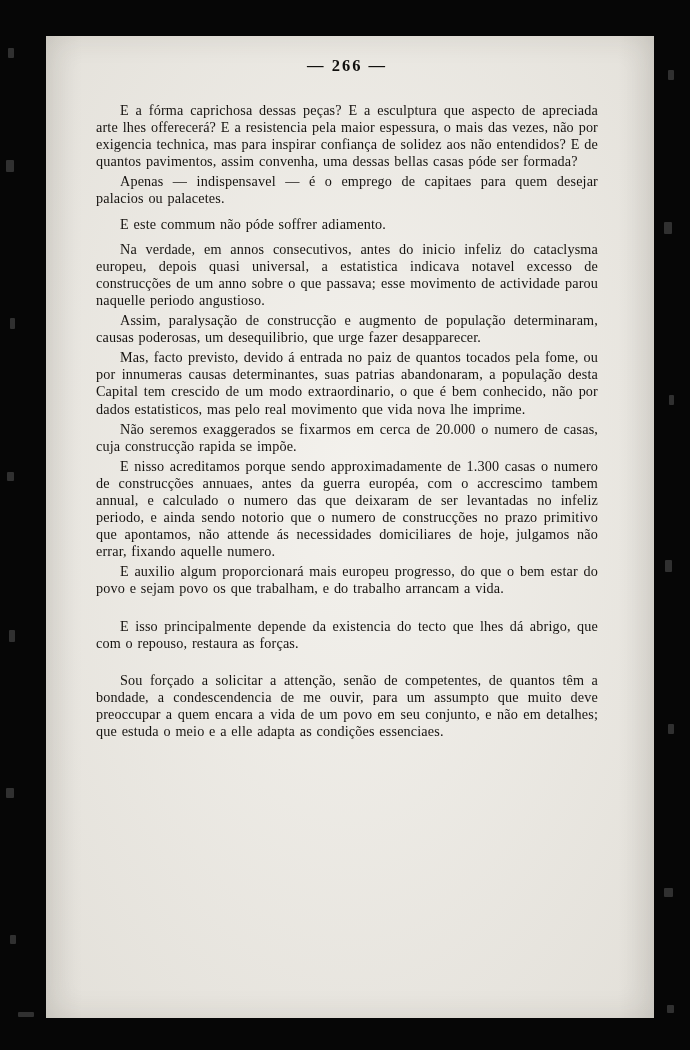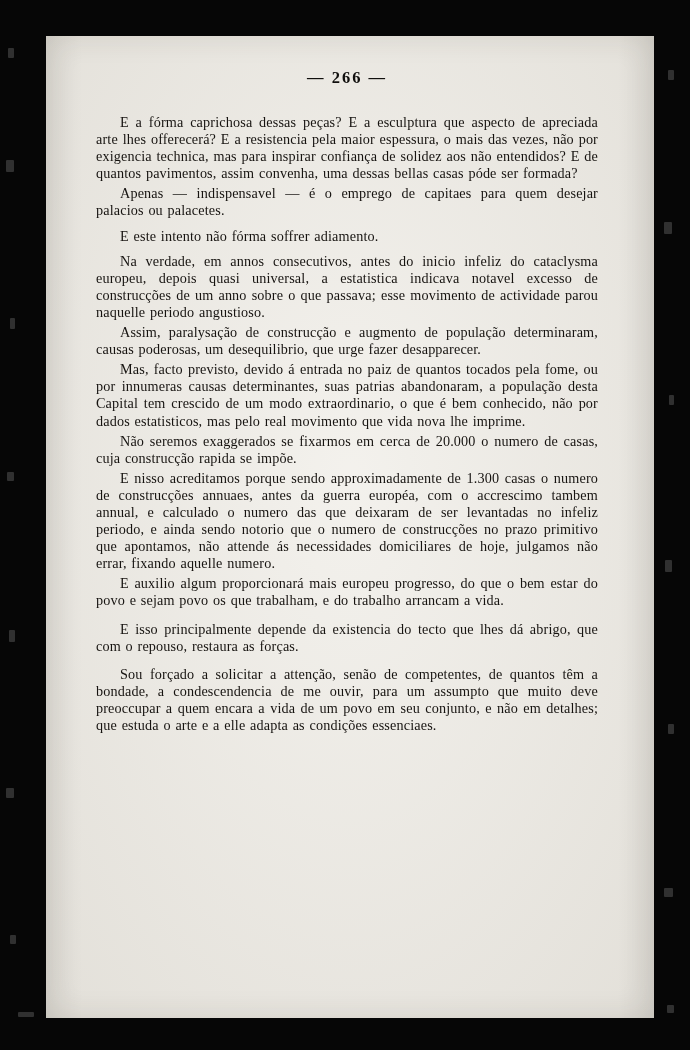--- a/index.html
+++ b/index.html
@@ -29,21 +29,21 @@
     width: 608px;
     height: 982px;
     background: #edeae3;
     background-image:
       radial-gradient(ellipse at 50% 45%, rgba(255,255,255,0.35), rgba(0,0,0,0.04) 95%),
       linear-gradient(90deg, rgba(0,0,0,0.05), rgba(0,0,0,0) 6%, rgba(0,0,0,0) 94%, rgba(0,0,0,0.06));
     box-shadow: inset 0 0 30px rgba(60,50,30,0.12);
     color: #151310;
   }
   .content {
-    padding: 32px 56px 0 50px;
+    padding: 20px 56px 0 50px;
   }
   .page-number {
     text-align: center;
     font-size: 16.5px;
     font-weight: bold;
     letter-spacing: 2px;
     margin: 0 0 26px 0;
     color: #11100e;
   }
   .content p {
@@ -54,21 +54,21 @@
     line-height: 17.1px;
     font-weight: normal;
     letter-spacing: 0.15px;
     word-spacing: 1px;
     color: #161310;
   }
   .content p.space-above {
     margin-top: 8px;
   }
   .content p.space-above-sm {
-    margin-top: 11px;
+    margin-top: 20px;
   }
 </style>
 </head>
 <body>
 
 <div class="scan">
 
   <span class="film-mark" style="left:8px;  top:48px;   width:6px;  height:10px;"></span>
   <span class="film-mark" style="left:6px;  top:160px;  width:8px;  height:12px;"></span>
   <span class="film-mark" style="left:10px; top:318px;  width:5px;  height:11px;"></span>
@@ -86,25 +86,25 @@
   <span class="film-mark" style="left:664px; top:888px;  width:9px; height:9px;"></span>
   <span class="film-mark" style="left:667px; top:1005px; width:7px; height:8px;"></span>
 
   <div class="page">
     <div class="content">
 
       <div class="page-number">— 266 —</div>
 
       <p>E a fórma caprichosa dessas peças? E a esculptura que aspecto de apreciada arte lhes offerecerá? E a resistencia pela maior espessura, o mais das vezes, não por exigencia technica, mas para inspirar confiança de solidez aos não entendidos? E de quantos pavimentos, assim convenha, uma dessas bellas casas póde ser formada?</p>
       <p>Apenas — indispensavel — é o emprego de capitaes para quem desejar palacios ou palacetes.</p>
-      <p class="space-above">E este intento não fórma soffrer adiamento.</p>
+      <p class="space-above">E este commum não póde soffrer adiamento.</p>
       <p class="space-above">Na verdade, em annos consecutivos, antes do inicio infeliz do cataclysma europeu, depois quasi universal, a estatistica indicava notavel excesso de construcções de um anno sobre o que passava; esse movimento de actividade parou naquelle periodo angustioso.</p>
       <p>Assim, paralysação de construcção e augmento de população determinaram, causas poderosas, um desequilibrio, que urge fazer desapparecer.</p>
       <p>Mas, facto previsto, devido á entrada no paiz de quantos tocados pela fome, ou por innumeras causas determinantes, suas patrias abandonaram, a população desta Capital tem crescido de um modo extraordinario, o que é bem conhecido, não por dados estatisticos, mas pelo real movimento que vida nova lhe imprime.</p>
       <p>Não seremos exaggerados se fixarmos em cerca de 20.000 o numero de casas, cuja construcção rapida se impõe.</p>
       <p>E nisso acreditamos porque sendo approximadamente de 1.300 casas o numero de construcções annuaes, antes da guerra européa, com o accrescimo tambem annual, e calculado o numero das que deixaram de ser levantadas no infeliz periodo, e ainda sendo notorio que o numero de construcções no prazo primitivo que apontamos, não attende ás necessidades domiciliares de hoje, julgamos não errar, fixando aquelle numero.</p>
       <p>E auxilio algum proporcionará mais europeu progresso, do que o bem estar do povo e sejam povo os que trabalham, e do trabalho arrancam a vida.</p>
       <p class="space-above-sm">E isso principalmente depende da existencia do tecto que lhes dá abrigo, que com o repouso, restaura as forças.</p>
-      <p class="space-above-sm">Sou forçado a solicitar a attenção, senão de competentes, de quantos têm a bondade, a condescendencia de me ouvir, para um assumpto que muito deve preoccupar a quem encara a vida de um povo em seu conjunto, e não em detalhes; que estuda o arte e a elle adapta as condições essenciaes.</p>
+      <p class="space-above-sm">Sou forçado a solicitar a attenção, senão de competentes, de quantos têm a bondade, a condescendencia de me ouvir, para um assumpto que muito deve preoccupar a quem encara a vida de um povo em seu conjunto, e não em detalhes; que estuda o meio e a elle adapta as condições essenciaes.</p>
 
     </div>
   </div>
 </div>
 
 </body></html>

